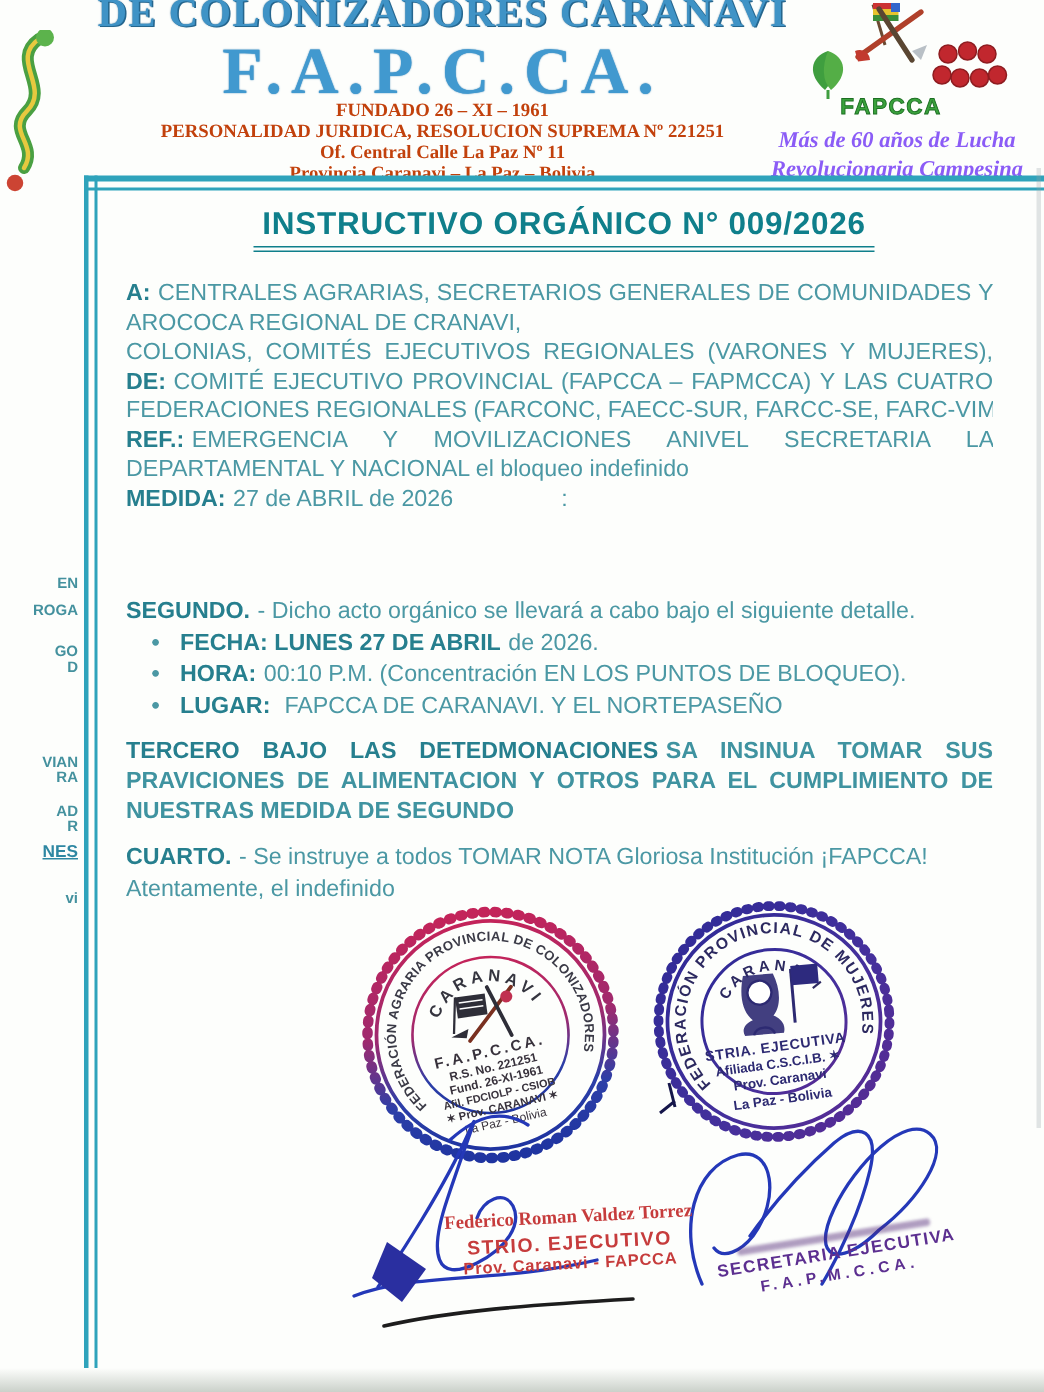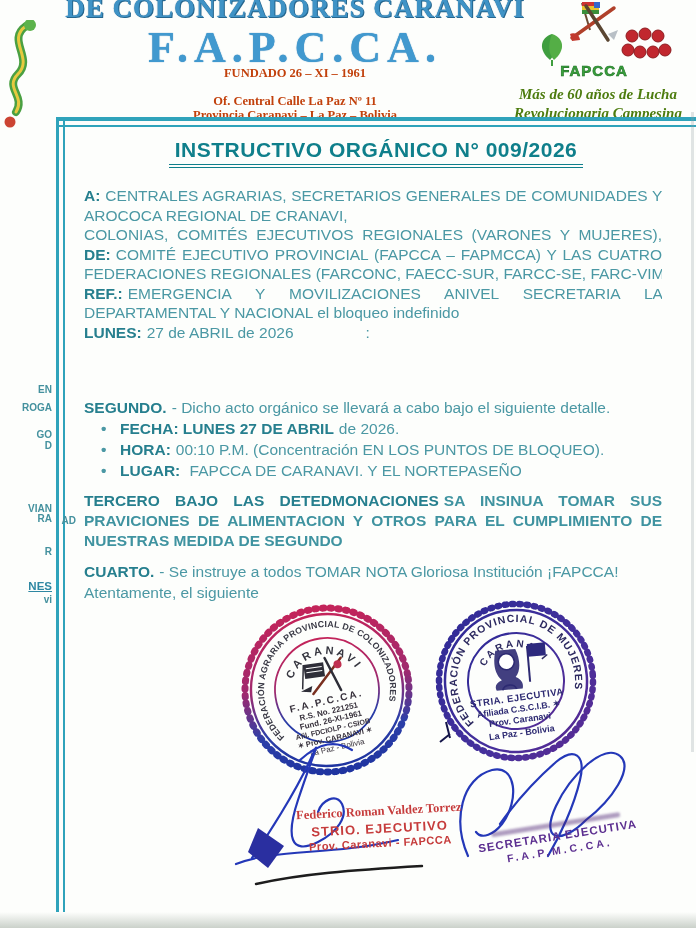--- a/index.html
+++ b/index.html
@@ -26,21 +26,21 @@
     position:absolute;left:70px;width:450px;text-align:center;
     font-family:"Liberation Serif",serif;font-weight:bold;color:#c2410c;
   }
   .hdr-founded{top:66px;font-size:12.5px;}
   .hdr-legal{top:80px;font-size:12.5px;}
   .hdr-office{top:94px;font-size:12.5px;}
   .hdr-location{top:108px;font-size:12.5px;}
   .slogan{
     position:absolute;left:502px;top:85px;width:192px;text-align:center;
     font-family:"Liberation Serif",serif;font-style:italic;font-weight:bold;
-    font-size:15px;color:#4d7c0f;line-height:19px;
+    font-size:15px;color:#8b5cf6;line-height:19px;
   }
   
   .frame-top{position:absolute;left:56px;right:0;top:117px;height:4px;
     border-top:4px solid #2fa3bb;border-bottom:2px solid #2fa3bb;}
   .frame-left{position:absolute;left:56px;top:117px;height:795px;width:4px;
     border-left:3px solid #2fa3bb;border-right:2px solid #2fa3bb;}
   .scan-right{position:absolute;right:2px;top:112px;height:640px;width:3px;
     background:rgba(150,162,166,.28);}
   .scan-bottom{position:absolute;left:0;right:0;bottom:0;height:16px;
     background:linear-gradient(to top, rgba(120,135,120,.38), rgba(120,135,120,0));}
@@ -102,20 +102,21 @@
   <svg class="stamp" style="left:-6px;top:20px;" width="56" height="118" viewBox="0 0 56 118">
     <path d="M32,6 C12,20 40,38 24,54 C10,68 32,76 22,92" fill="none" stroke="#4aa042" stroke-width="8" stroke-linecap="round"></path>
     <path d="M32,6 C12,20 40,38 24,54 C10,68 32,76 22,92" fill="none" stroke="#e7c93f" stroke-width="3" stroke-linecap="round"></path>
     <circle cx="16" cy="102" r="5.5" fill="#cc4433"></circle>
     <circle cx="36" cy="5" r="6" fill="#5cb34c"></circle>
   </svg>
 
   <div class="org-line">DE COLONIZADORES CARANAVI</div>
   <div class="acronym">F.A.P.C.CA.</div>
   <div class="hdr-serif hdr-founded">FUNDADO 26 – XI – 1961</div>
+  <div class="hdr-serif hdr-legal">PERSONALIDAD JURIDICA, RESOLUCION SUPREMA Nº 221251</div>
   <div class="hdr-serif hdr-office">Of. Central Calle La Paz Nº 11</div>
   <div class="hdr-serif hdr-location">Provincia Caranavi –  La Paz  – Bolivia</div>
 
   <svg class="stamp" style="left:528px;top:0px;" width="144" height="82" viewBox="0 0 144 82">
 
     <g>
       <line x1="54" y1="3" x2="62" y2="30" stroke="#6a4a32" stroke-width="2"></line>
       <rect x="54" y="2" width="17" height="4" fill="#cc3333"></rect>
       <rect x="54" y="6" width="17" height="4" fill="#e6c32e"></rect>
       <rect x="54" y="10" width="17" height="4" fill="#3a8f3a"></rect>
@@ -156,23 +157,23 @@
   <div class="frame-left"></div>
   <div class="scan-right"></div>
   <div class="scan-bottom"></div>
 
   <div class="frag" style="top:384px;">EN</div>
   <div class="frag" style="top:402px;">ROGA</div>
   <div class="frag" style="top:429px;">GO</div>
   <div class="frag" style="top:440px;">D</div>
   <div class="frag" style="top:503px;">VIAN</div>
   <div class="frag" style="top:513px;">RA</div>
-  <div class="frag" style="top:515px;padding-left:24px;">AD</div>
+  <div class="frag" style="top:536px;">AD</div>
   <div class="frag" style="top:546px;">R</div>
-  <div class="frag frag-nes" style="top:562px;margin-top:18px;">NES</div>
+  <div class="frag frag-nes" style="top:562px;">NES</div>
   <div class="frag" style="top:594px;">vi</div>
 
   <div class="doc-title">
     <span>INSTRUCTIVO ORGÁNICO N° 009/2026</span>
   </div>
 
   <div class="body-col blk-a">
     <div class="line jline">
       <span class="lbl">A:</span><span>CENTRALES AGRARIAS, SECRETARIOS GENERALES DE COMUNIDADES Y</span>
     </div>
@@ -188,21 +189,21 @@
     <div class="line">
       <span>FEDERACIONES REGIONALES (FARCONC, FAECC-SUR, FARCC-SE, FARC-VIM).</span>
     </div>
     <div class="line jline">
       <span class="lbl">REF.:</span><span>EMERGENCIA Y MOVILIZACIONES ANIVEL SECRETARIA LA</span>
     </div>
     <div class="line">
       <span>DEPARTAMENTAL Y NACIONAL el bloqueo indefinido</span>
     </div>
     <div class="line">
-      <span class="lbl">LUNES:</span><span>27 de ABRIL de 2026</span><span class="suffix">:</span>
+      <span class="lbl">MEDIDA:</span><span>27 de ABRIL de 2026</span><span class="suffix">:</span>
     </div>
   </div>
 
   <div class="body-col blk-seg">
     <div class="line">
       <span class="lbl">SEGUNDO.</span><span>- Dicho acto orgánico se llevará a cabo bajo el siguiente detalle.</span>
     </div>
     <div class="bullet-line">
       <span class="lbl">FECHA: LUNES 27 DE ABRIL</span><span>de 2026.</span>
     </div>
@@ -224,21 +225,21 @@
     <div class="line">
       <span class="reg">NUESTRAS MEDIDA DE SEGUNDO</span>
     </div>
   </div>
 
   <div class="body-col blk-cua">
     <div class="line">
       <span class="lbl">CUARTO.</span><span>- Se instruye a todos TOMAR NOTA  Gloriosa Institución ¡FAPCCA!</span>
     </div>
     <div class="line">
-      <span>Atentamente, el siguiente</span>
+      <span>Atentamente, el indefinido</span>
     </div>
   </div>
 
   <svg class="stamp stamp-left" width="180" height="180" viewBox="0 0 180 180">
     <defs>
       <linearGradient id="lg1" x1="0" y1="0" x2="0" y2="1">
         <stop offset="0" stop-color="#c3245a"></stop>
           <stop offset="0.45" stop-color="#a02a6e"></stop>
         <stop offset="0.75" stop-color="#2c3fa8"></stop>
           <stop offset="1" stop-color="#1f34a0"></stop>

